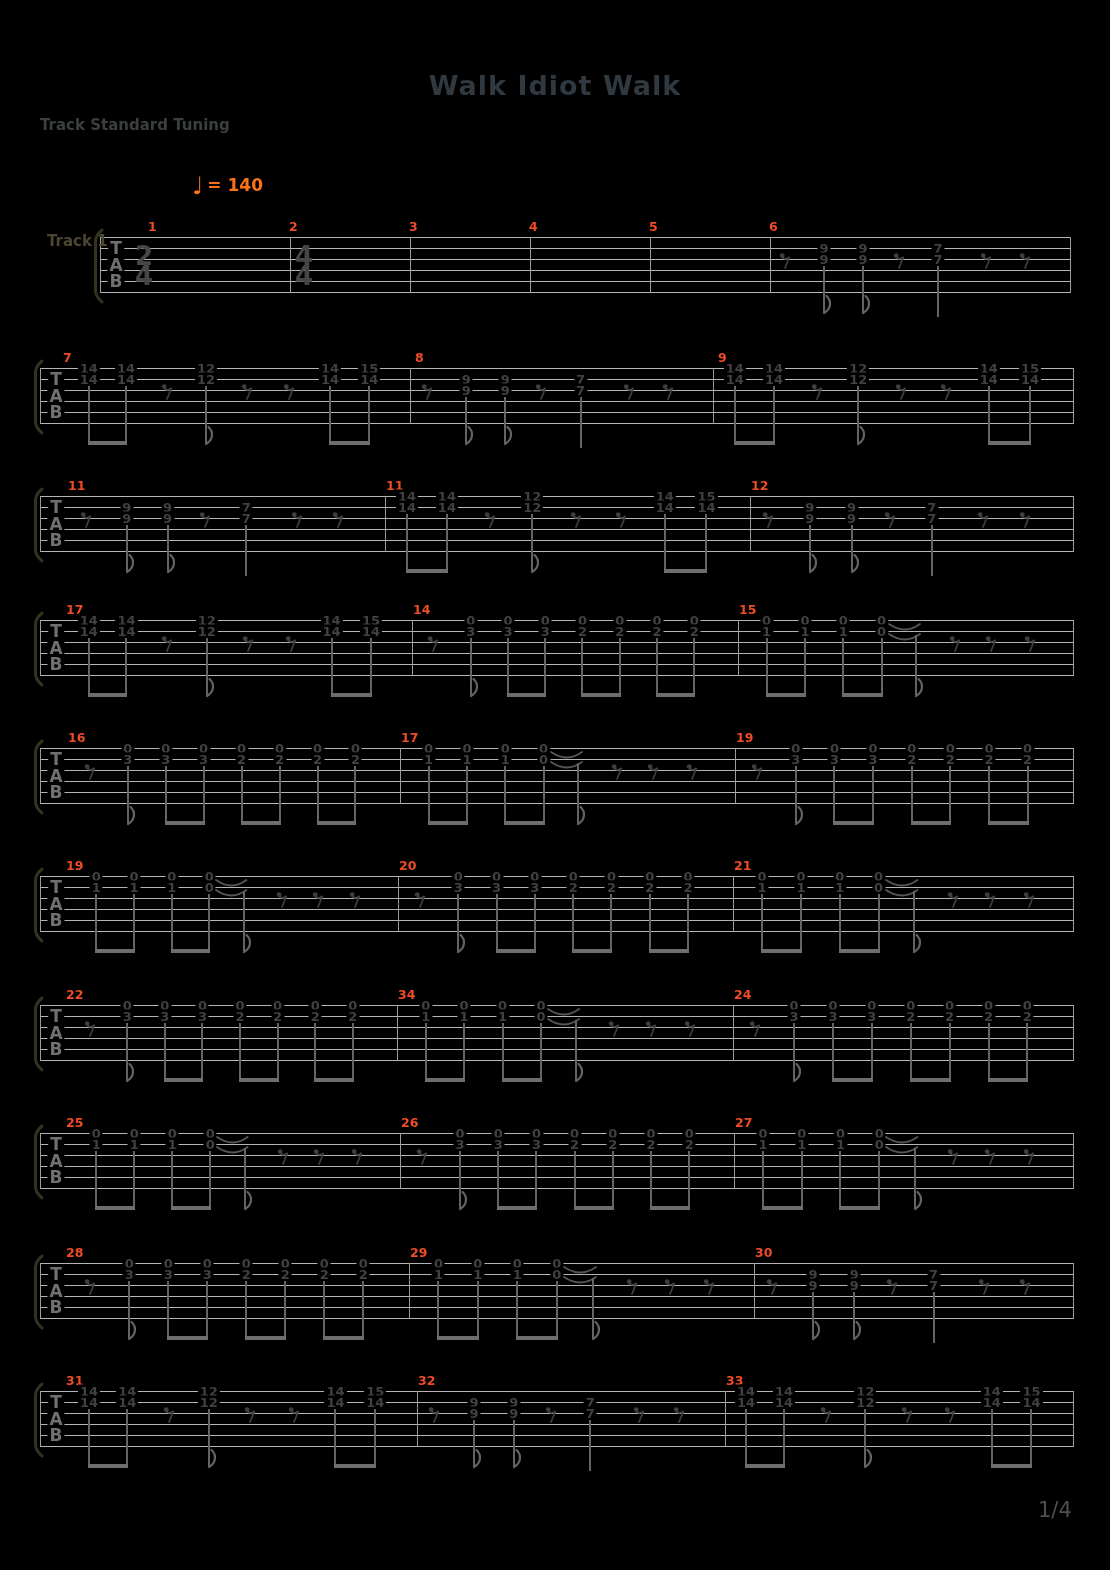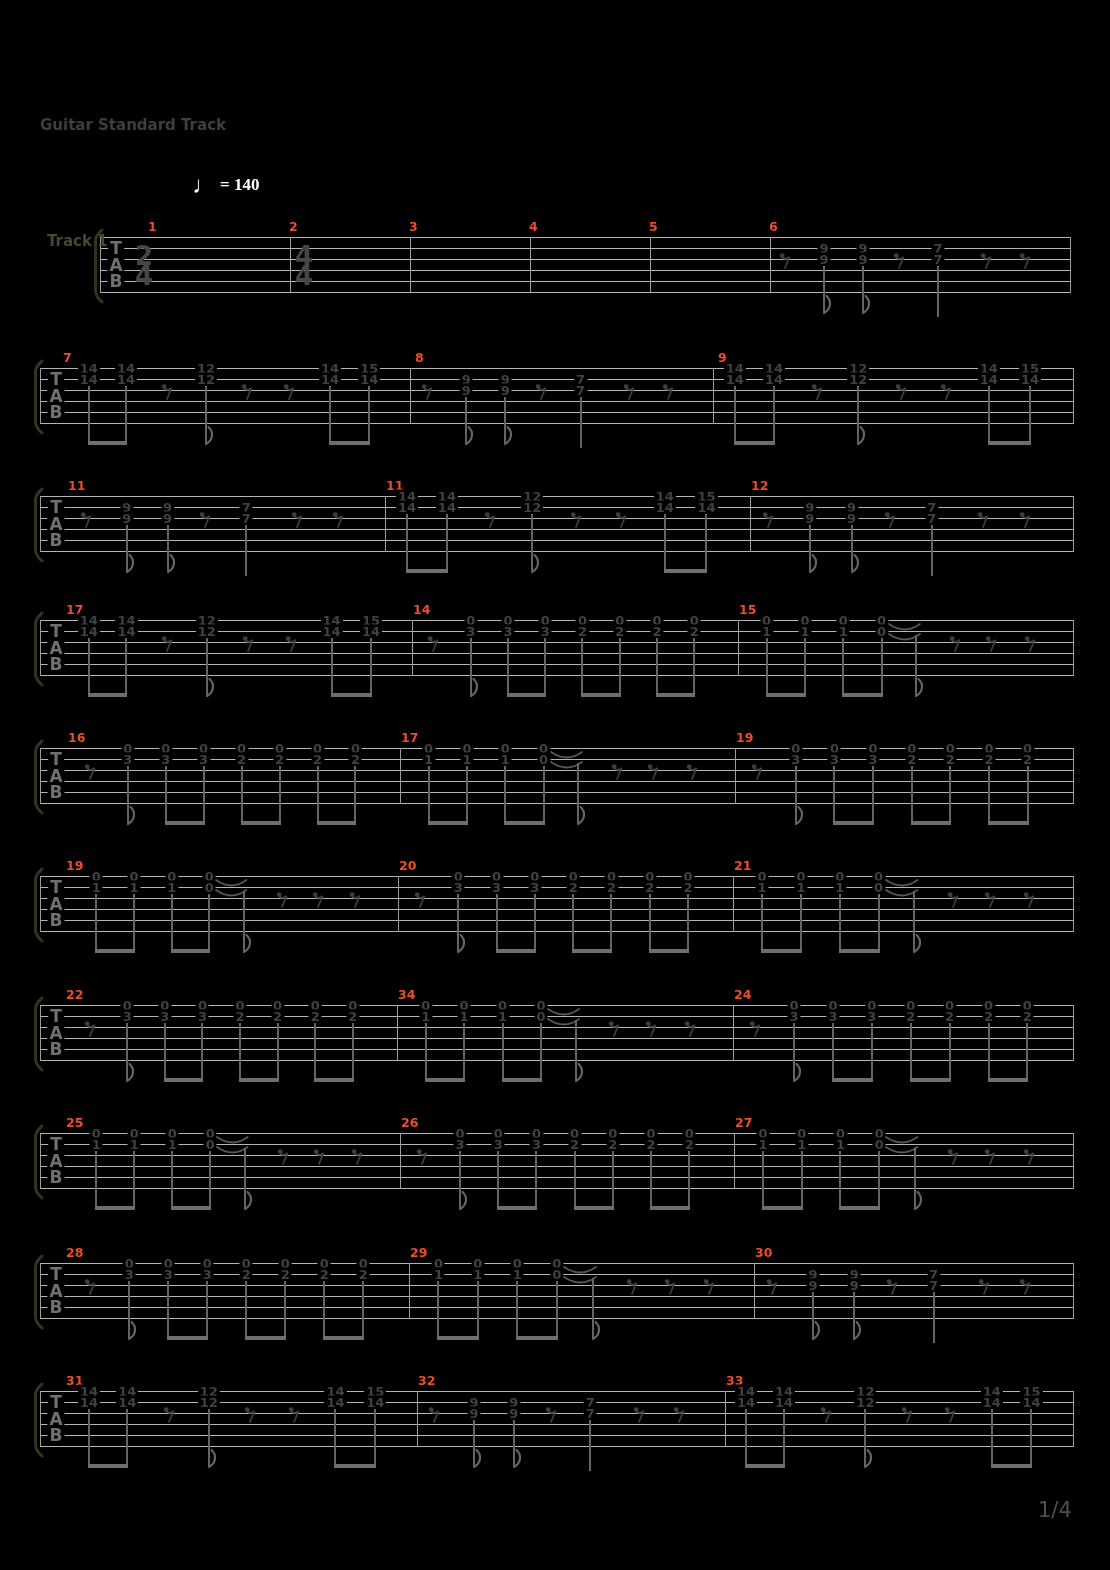--- a/index.html
+++ b/index.html
@@ -21,22 +21,23 @@
   .clefL{position:absolute;transform:translate(-50%,-50%);font-size:17px;font-weight:bold;
          line-height:1;background:#000;padding:1px 2px;}
   .tsig{position:absolute;transform:translate(-50%,-50%);font-size:26px;font-weight:bold;line-height:1;}
   .track{position:absolute;font-size:15px;font-weight:bold;}
   svg{position:absolute;overflow:visible;}
 </style>
 </head>
 <body>
 
 <div id="page" style="background: rgb(0, 0, 0);">
-  <div class="tuning" style="color: rgb(59, 64, 60);">Guitar Standard Track</div>
-  <div class="tempo" style="color: #ffffff; font-family: Liberation Serif, serif;"><span class="tnote">♩</span><span>= 140</span></div>
+  <div class="title" style="color: rgb(48, 57, 64);">Walk Idiot Walk</div>
+  <div class="tuning" style="color: rgb(59, 64, 60);">Track Standard Tuning</div>
+  <div class="tempo" style="color: #f97316;"><span class="tnote">♩</span><span>= 140</span></div>
   <div id="score">
       <svg width="14" height="74" style="left: 91px; top: 229px;">
         <path d="M11 1 Q4 7 4.5 13 L4.5 61 Q4 67 11 73" stroke="#32321e" stroke-width="3" fill="none" stroke-linecap="round"></path>
       </svg>
       <div class="sline" style="left: 100px; top: 237px; width: 970px; background: rgb(181, 181, 181);"></div>
       <div class="sline" style="left: 100px; top: 248px; width: 970px; background: rgb(181, 181, 181);"></div>
       <div class="sline" style="left: 100px; top: 259px; width: 970px; background: rgb(181, 181, 181);"></div>
       <div class="sline" style="left: 100px; top: 270px; width: 970px; background: rgb(181, 181, 181);"></div>
       <div class="sline" style="left: 100px; top: 281px; width: 970px; background: rgb(181, 181, 181);"></div>
       <div class="sline" style="left: 100px; top: 292px; width: 970px; background: rgb(181, 181, 181);"></div>

